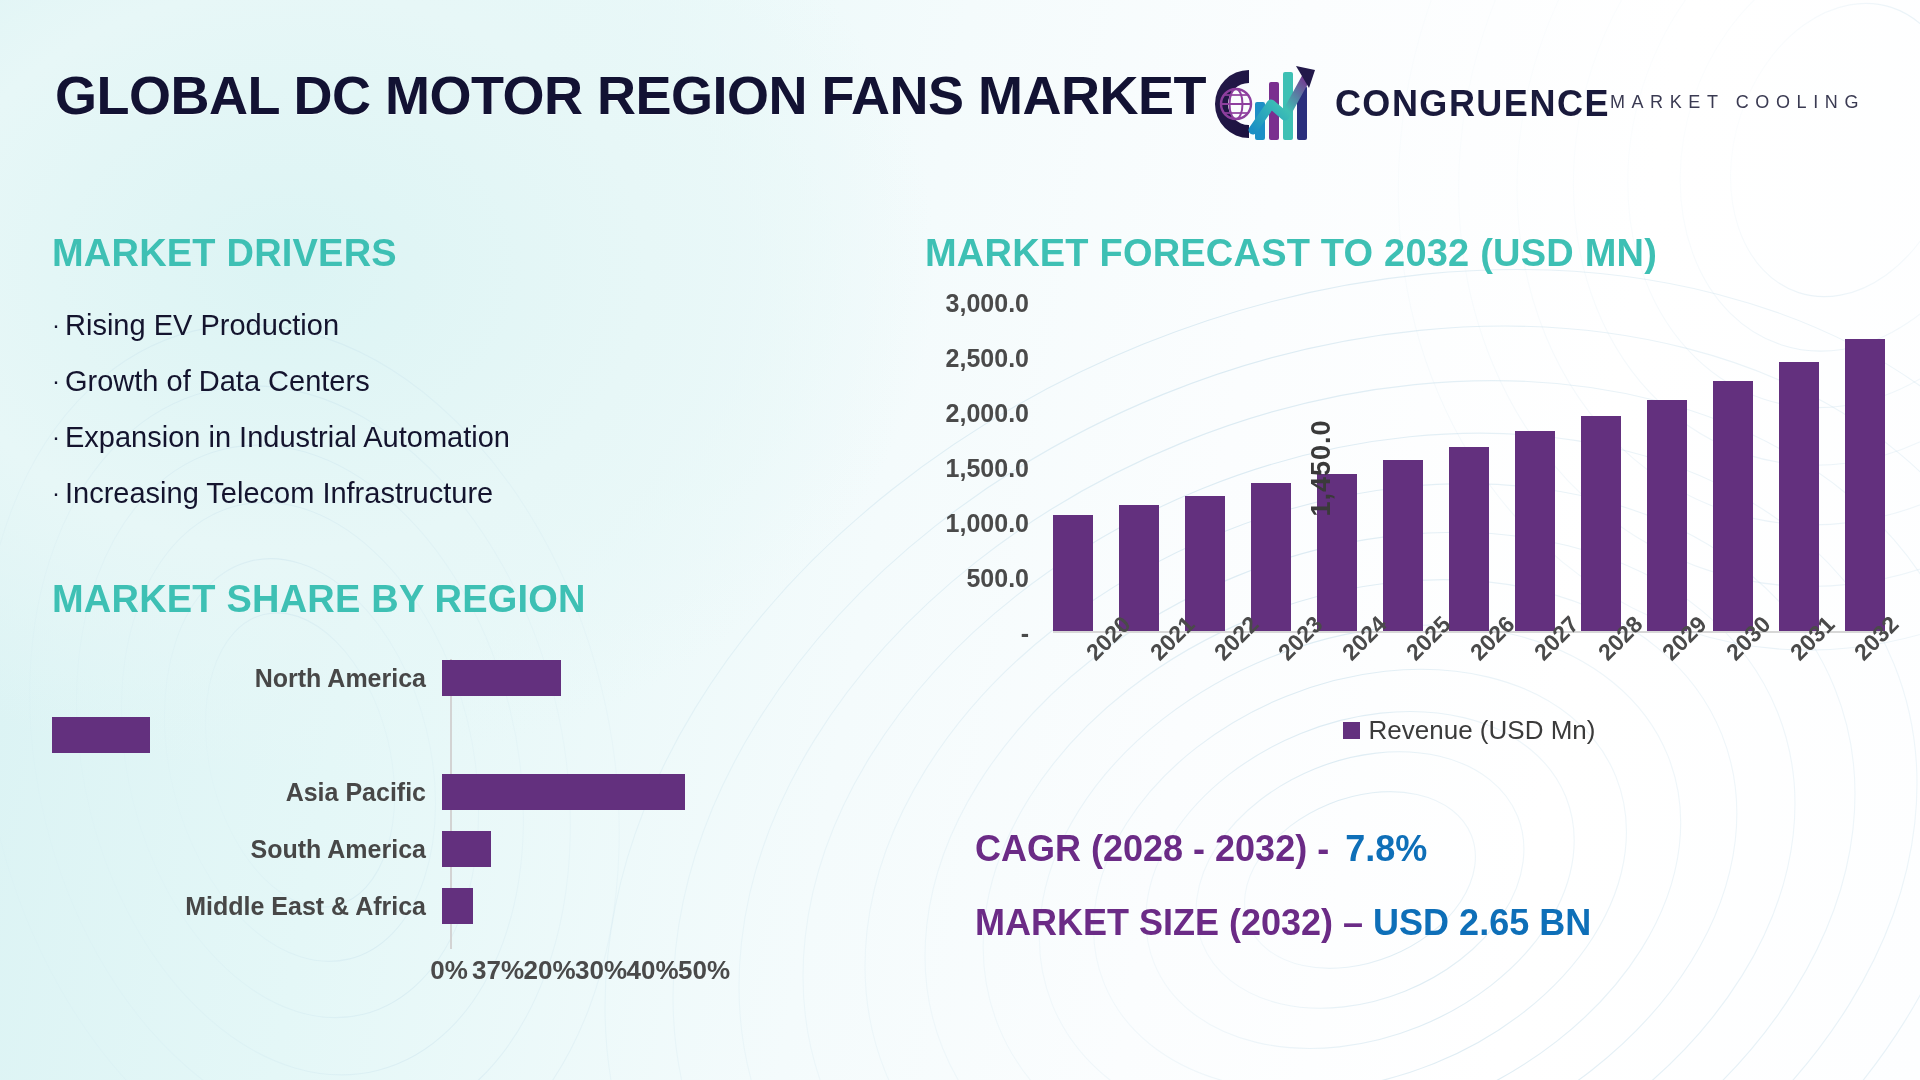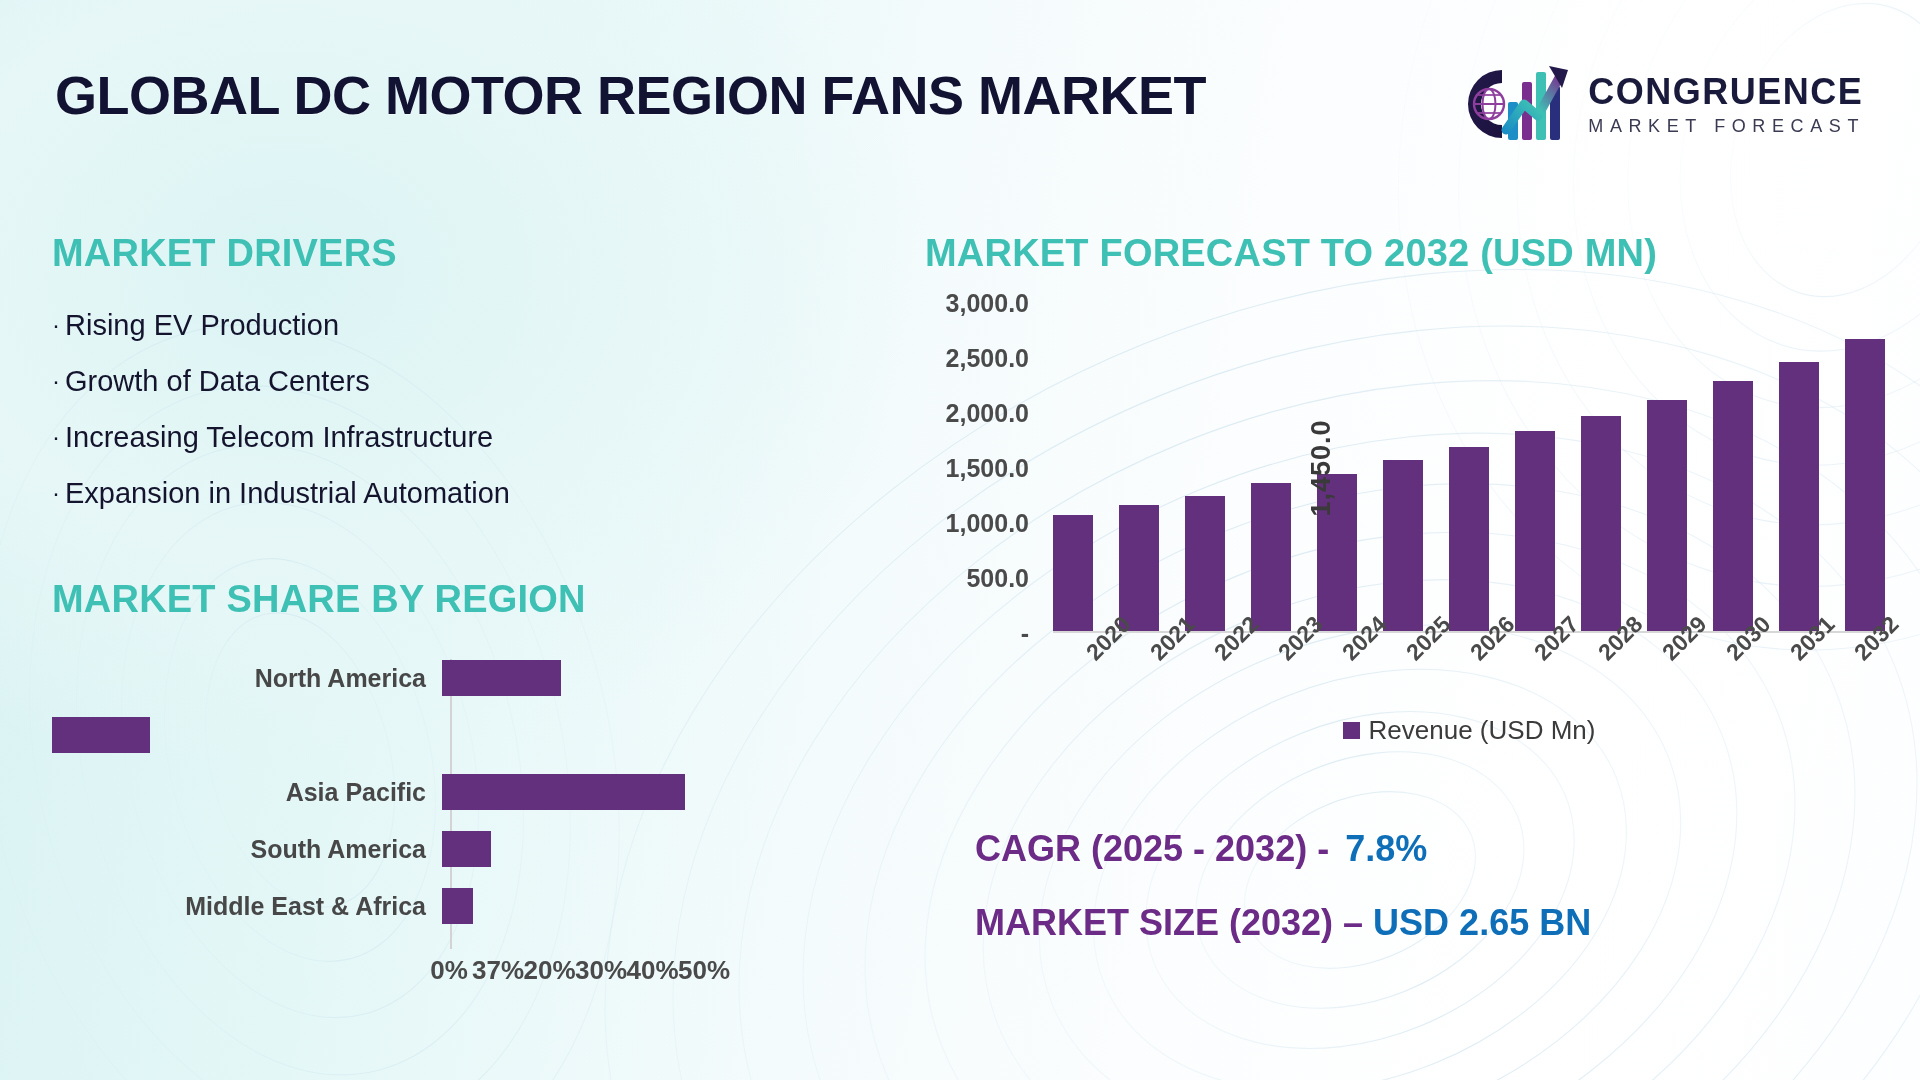--- a/index.html
+++ b/index.html
@@ -19,21 +19,21 @@
   
   .header{ position:absolute; left:55px; top:62px; width:1810px; height:92px; }
   .main-title{
     position:absolute; left:0; top:2px;
     font-size:54px; font-weight:bold; letter-spacing:-0.5px;
     color:#121233; white-space:nowrap;
     text-shadow:0 1px 0 rgba(255,255,255,.5);
   }
   .logo{ position:absolute; right:0; top:-4px; display:flex; align-items:center; gap:14px; }
   .logo-mark{ width:118px; height:92px; position:relative; }
-  .logo-text{ display:flex; flex-direction:column; justify-content:center; }
+  .logo-text{ display:flex; flex-direction:row; justify-content:center; }
   .logo-name{ font-size:36px; font-weight:bold; letter-spacing:1.5px; color:#1a1a3c; line-height:1; }
   .logo-sub{ font-size:18px; letter-spacing:6.6px; color:#3a3a52; margin-top:7px; line-height:1; }
 
   
   .sec-head{
     font-size:38px; font-weight:bold; color:#3ec0b4;
     letter-spacing:0.2px; white-space:nowrap;
   }
 
   
@@ -188,39 +188,39 @@
         <rect x="52" y="44" width="10" height="38" rx="2" fill="#1d8fc6"></rect>
         <rect x="66" y="24" width="10" height="58" rx="2" fill="#7a2f8f"></rect>
         <rect x="80" y="14" width="10" height="68" rx="2" fill="#3ec0b4"></rect>
         <rect x="94" y="28" width="10" height="54" rx="2" fill="#2a2f7d"></rect>
         <path d="M50 72 L68 46 L82 58 L104 18" stroke="url(#gM)" stroke-width="9" fill="none" stroke-linecap="round" stroke-linejoin="round"></path>
         <path d="M93 8 L112 12 L106 30 Z" fill="#23194a"></path>
       </svg>
     </div>
     <div class="logo-text">
       <div class="logo-name">CONGRUENCE</div>
-      <div class="logo-sub">MARKET FORECAST</div>
+      <div class="logo-sub">MARKET COOLING</div>
     </div>
   </div>
 </div>
 
 <div class="drivers">
   <div class="sec-head">MARKET DRIVERS</div>
   <div class="drivers-list">
     <div class="driver-item">
       <span class="dot">·</span><span>Rising EV Production</span>
     </div>
     <div class="driver-item">
       <span class="dot">·</span><span>Growth of Data Centers</span>
     </div>
     <div class="driver-item">
+      <span class="dot">·</span><span>Expansion in Industrial Automation</span>
+    </div>
+    <div class="driver-item">
       <span class="dot">·</span><span>Increasing Telecom Infrastructure</span>
-    </div>
-    <div class="driver-item">
-      <span class="dot">·</span><span>Expansion in Industrial Automation</span>
     </div>
   </div>
 </div>
 
 <div class="share">
   <div class="sec-head">MARKET SHARE BY REGION</div>
   <div class="share-chart">
     <div class="axis-line"></div>
     <div id="share-rows">
         <div class="row" style="top: 4px;">
@@ -328,18 +328,18 @@
       </div>
     <div class="legend">
       <span class="legend-swatch"></span>
       <span class="legend-text">Revenue (USD Mn)</span>
     </div>
   </div>
 </div>
 
 <div class="stats">
   <div class="stat-line">
-    <span class="pur">CAGR (2025 - 2032) -</span><span class="gap-sm"></span><span class="blu">7.8%</span>
+    <span class="pur">CAGR (2028 - 2032) -</span><span class="gap-sm"></span><span class="blu">7.8%</span>
   </div>
   <div class="stat-line">
     <span class="pur">MARKET SIZE (2032) –</span> <span class="blu">USD 2.65 BN</span>
   </div>
 </div>
 
 </body></html>

